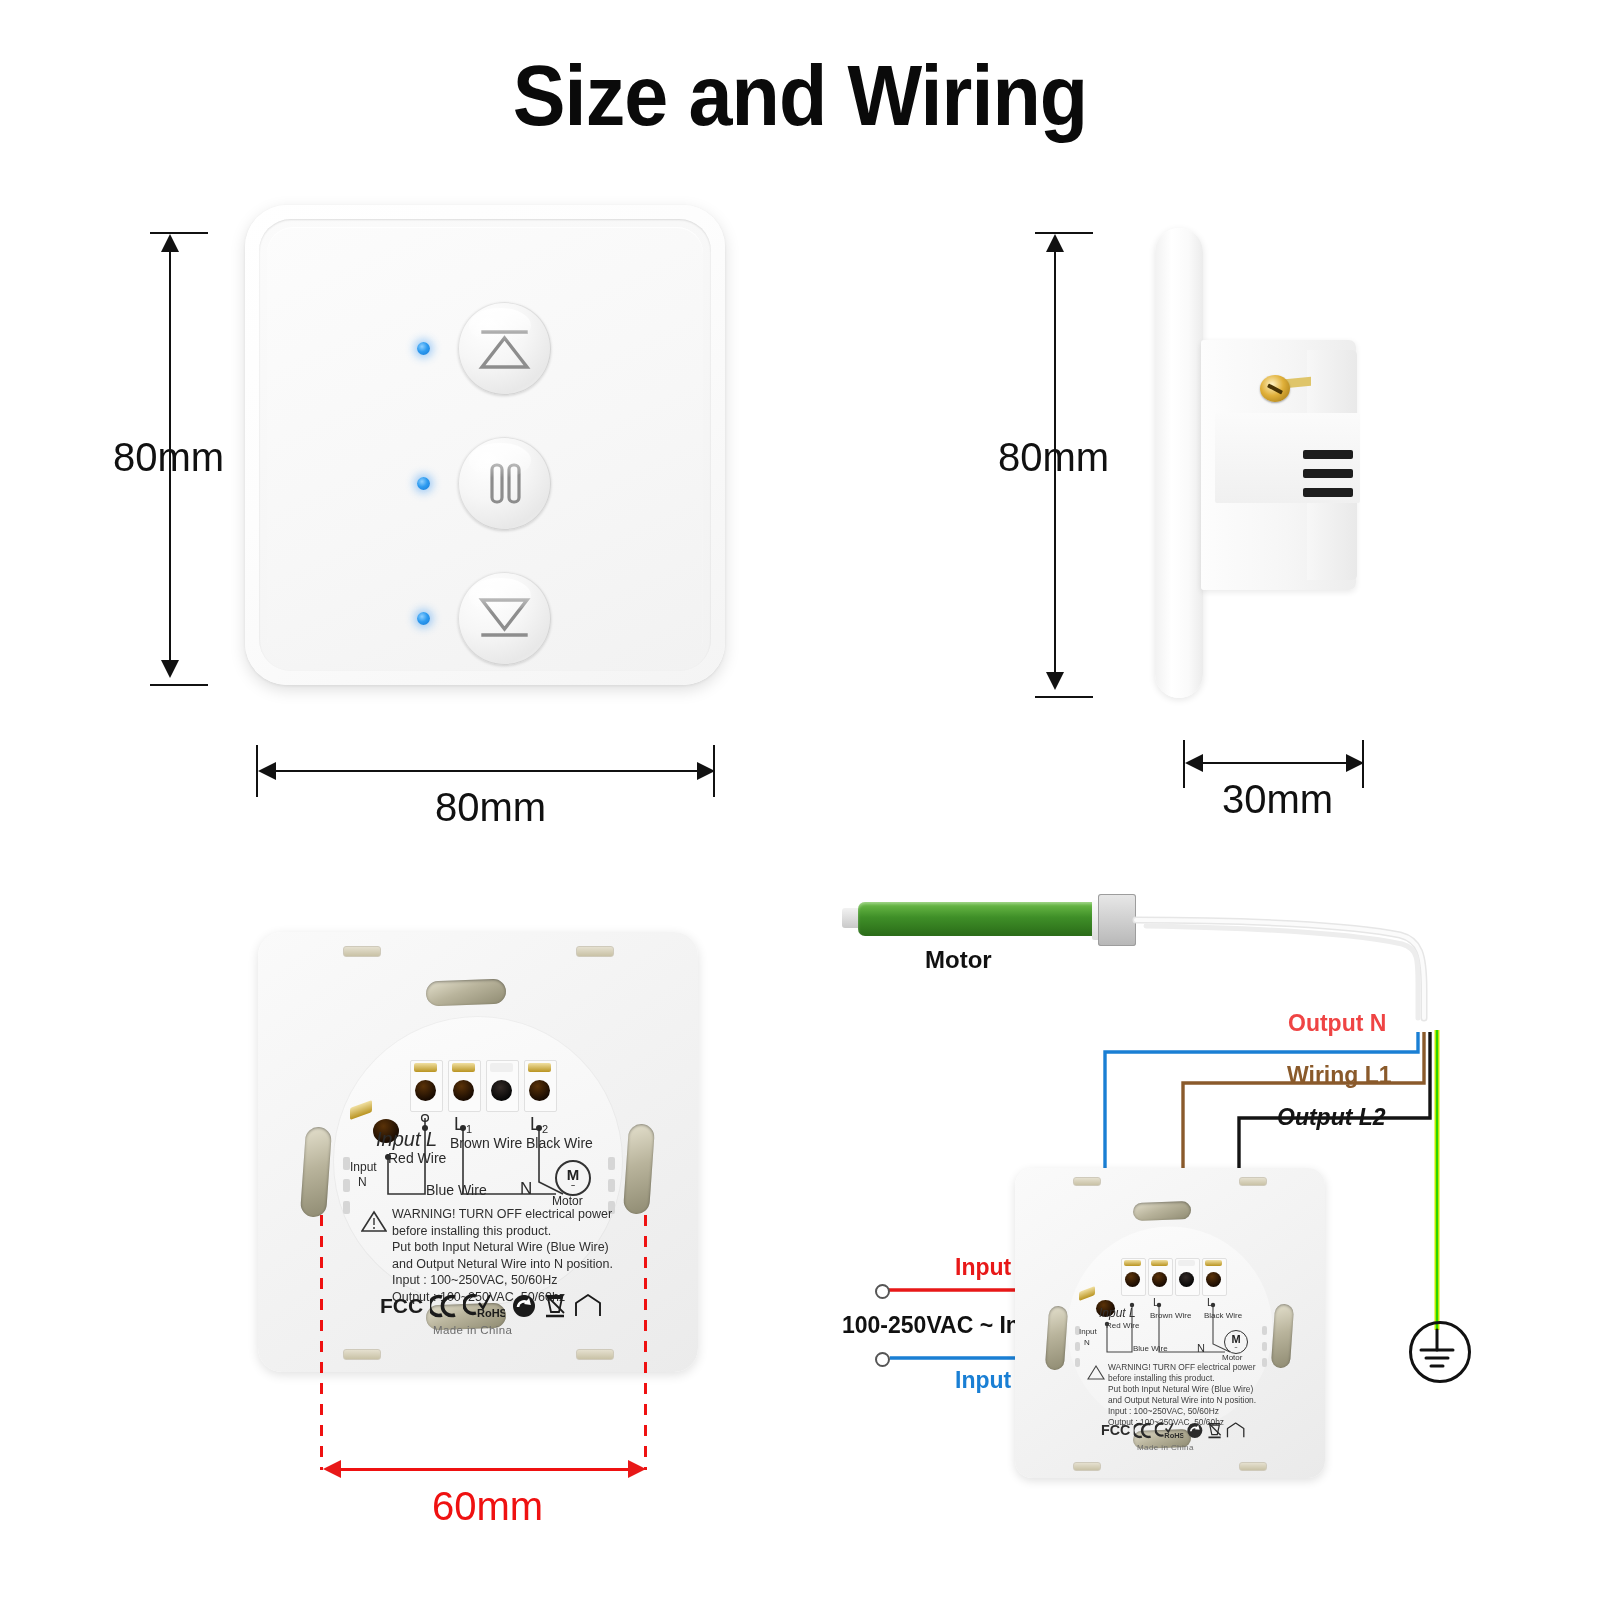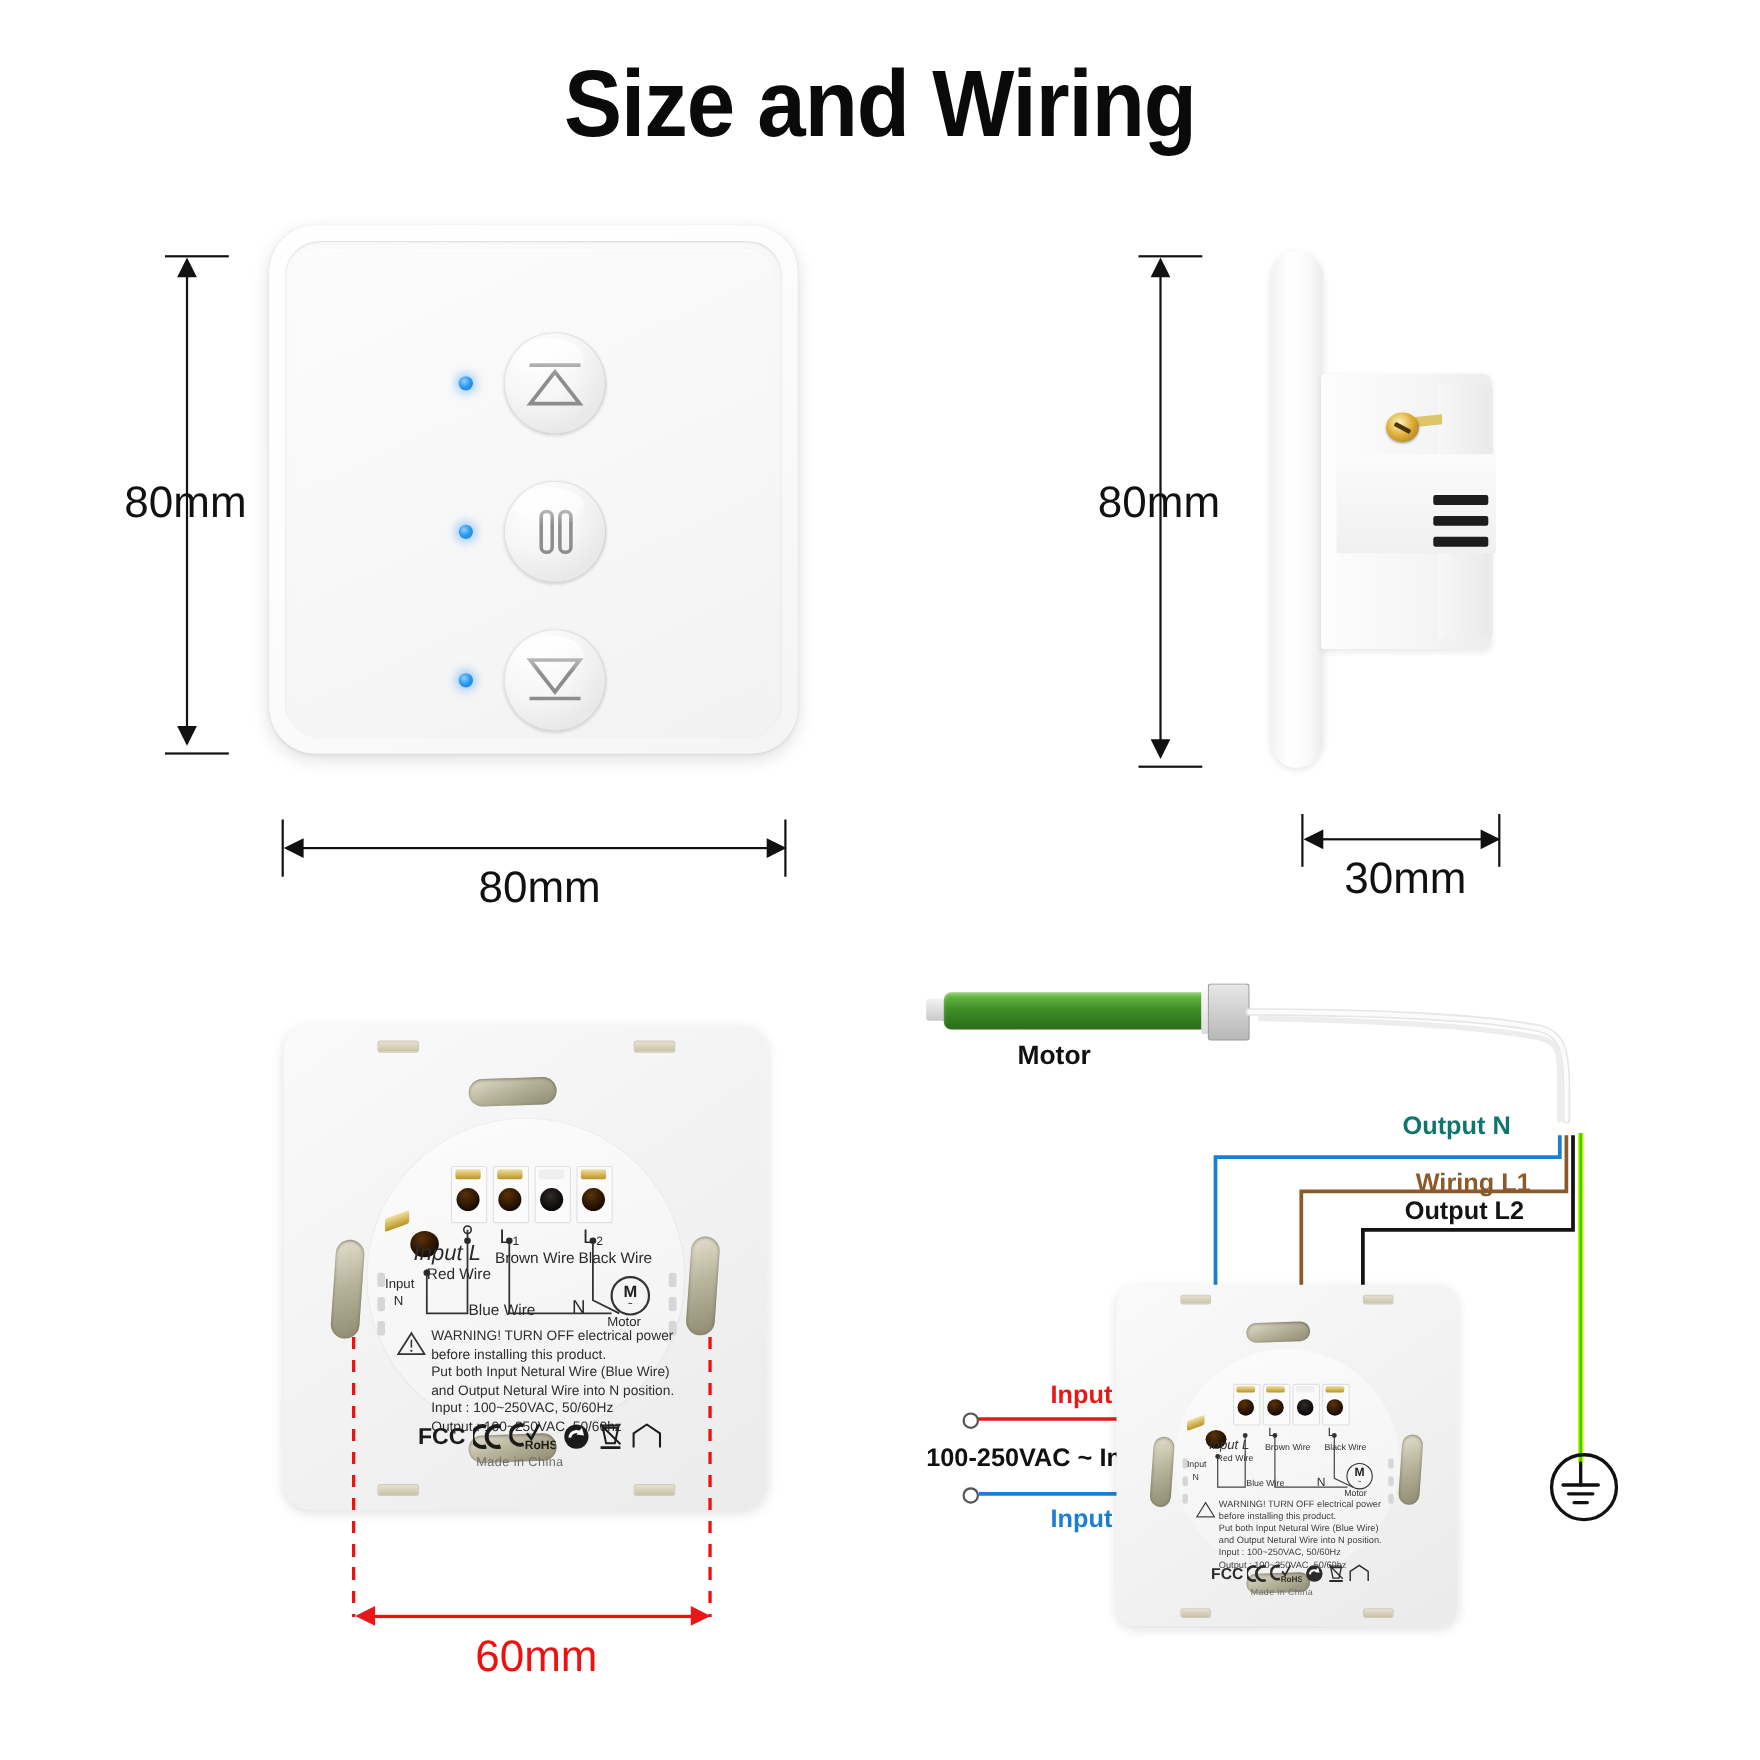--- a/index.html
+++ b/index.html
@@ -451,23 +451,23 @@
       <line x1="596" y1="478" x2="618" y2="478"></line>
       <line x1="601" y1="486" x2="613" y2="486"></line>
     </g>
   </svg>
 
   <div class="gnd-sym" style="left:579px;top:441px;"></div>
 
   <div class="term-circle" style="left:45px;top:404px;"></div>
   <div class="term-circle" style="left:45px;top:472px;"></div>
 
-  <div class="wlabel" style="left:445px;top:130px;color:#0f766e;">Output N</div>
+  <div class="wlabel" style="left:458px;top:130px;color:#ef4444;">Output N</div>
   <div class="wlabel" style="left:457px;top:182px;color:#8a5a2b;">Wiring L1</div>
-  <div class="wlabel" style="left:447px;top:207px;color:#141414;">Output L2</div>
+  <div class="wlabel" style="left:447px;top:224px;color:#141414;font-style:italic;">Output L2</div>
   <div class="wlabel" style="left:125px;top:374px;color:#e81818;">Input L</div>
   <div class="wlabel" style="left:125px;top:487px;color:#1a7fd4;">Input N</div>
   <div class="wlabel" style="left:12px;top:432px;color:#111;">100-250VAC ~ Input</div>
 
   <div class="mini-back">
     <div class="mini-plate">
       <div class="clip" style="left:58px;top:9px;width:26px;height:7px;"></div>
       <div class="clip" style="left:224px;top:9px;width:26px;height:7px;"></div>
       <div class="clip" style="left:58px;top:294px;width:26px;height:7px;"></div>
       <div class="clip" style="left:224px;top:294px;width:26px;height:7px;"></div>

